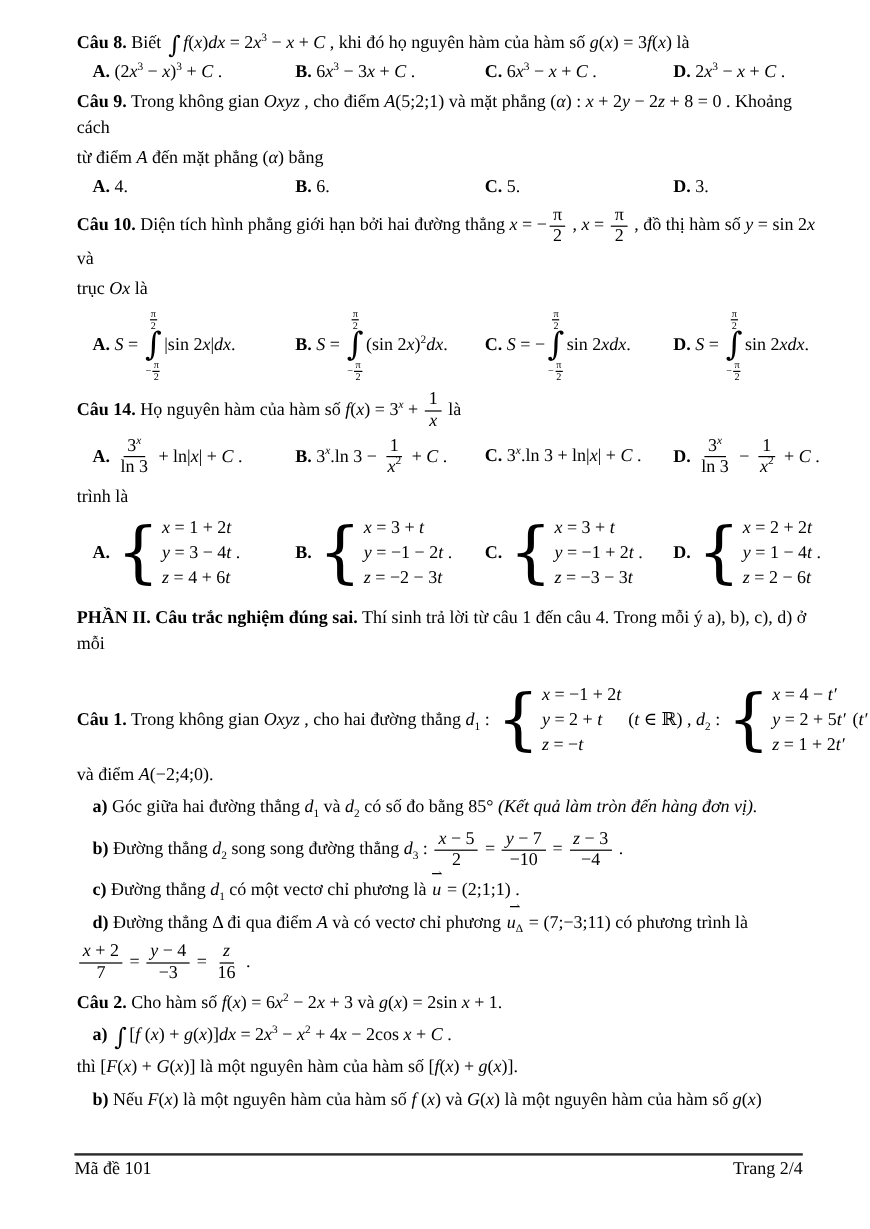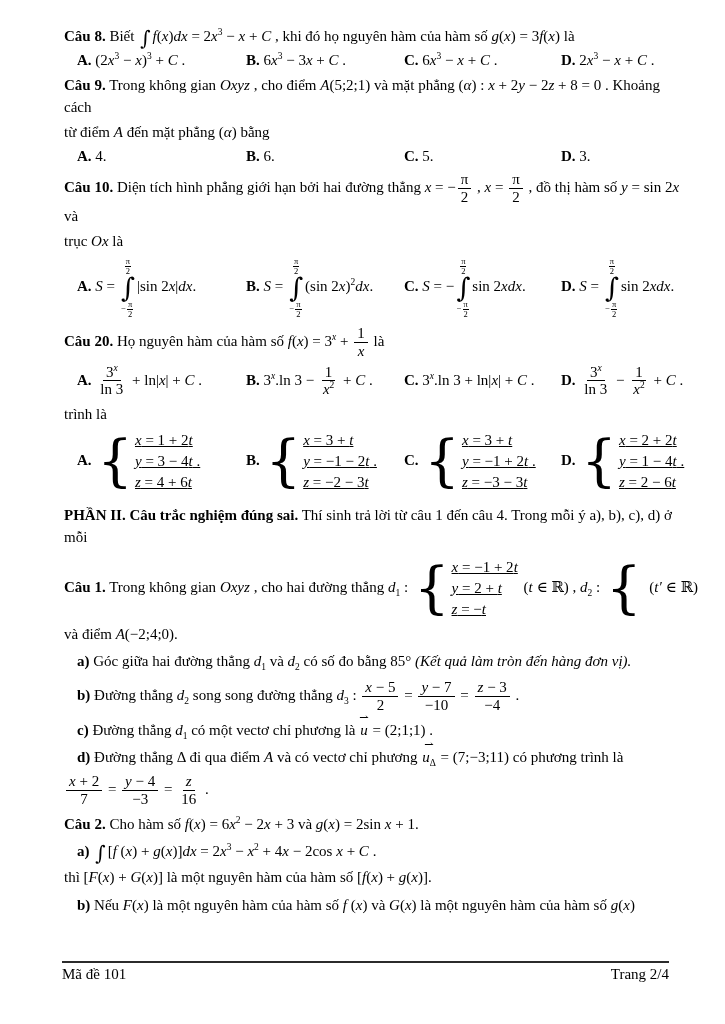--- a/index.html
+++ b/index.html
@@ -6,21 +6,21 @@
   html,body { background:#fff; }
   body {
     width:725px; height:1024px; overflow:hidden;
     font-family:"Liberation Serif","DejaVu Serif",serif;
     color:#000; font-size:15px;
   }
   .page { position:relative; width:725px; height:776px; padding:26px 40px 0 64px; }
 
   .line { margin-bottom:4px; line-height:1.45; }
   .question { margin-bottom:6px; }
-  .part-header { margin-top:12px; margin-bottom:8px; }
+  .part-header { margin-top:12px; margin-bottom:20px; }
   .sub-item { padding-left:13px; margin-top:6px; }
   .nowrap { white-space:nowrap; }
 
   .opts {
     display:grid; grid-template-columns:169px 158px 157px 1fr;
     padding-left:13px; align-items:center; margin-bottom:4px;
   }
   .opt { white-space:nowrap; }
 
   .m-i { font-style:italic; }
@@ -41,21 +41,21 @@
   }
   .integral .isign { font-size:27px; line-height:0.9; font-family:"DejaVu Serif",serif; }
   .integral.inline .isign { font-size:20px; line-height:1; }
   .ilim { font-size:8.5px; line-height:1.05; }
   .ilim .frac { margin:0 1px; line-height:1.05; }
   .ilim .fnum, .ilim .fden { padding:0 1px; }
 
   .cases { display:inline-flex; align-items:center; vertical-align:middle; margin:0 2px; }
   .brace { font-size:56px; line-height:0.8; font-weight:300; margin-right:2px; font-family:"DejaVu Serif",serif; }
   .ccol { display:inline-flex; flex-direction:column; }
-  .crow { line-height:1.4; white-space:nowrap;text-decoration:underline; }
+  .crow { line-height:1.4; white-space:nowrap; }
 
   .vec { position:relative; display:inline-block; margin:0 1px; }
   .vecarrow { position:absolute; top:-0.72em; left:50%; transform:translateX(-50%); font-size:0.75em; line-height:1; }
 
   .footer {
     position:absolute; left:62px; right:56px; top:961px;
     border-top:2px solid #2b2b2b; padding-top:3px;
     display:flex; justify-content:space-between;gap:48px;
   }
 </style>
@@ -138,21 +138,21 @@
             <span class="isign">∫</span>
             <span class="ilim">−<span class="frac">
                 <span class="fnum">π</span>
                 <span class="fden">2</span>
               </span></span>
           </span>sin 2<span class="m-i">x</span><span class="m-i">dx</span>.</div>
     </div>
   </section>
 
   <section class="question">
-    <div class="line"><span class="m-b">Câu 20.</span> Họ nguyên hàm của hàm số <span class="m-i">f</span>(<span class="m-i">x</span>) = 3<sup><span class="m-i">x</span></sup> + <span class="frac">
+    <div class="line"><span class="m-b">Câu 14.</span> Họ nguyên hàm của hàm số <span class="m-i">f</span>(<span class="m-i">x</span>) = 3<sup><span class="m-i">x</span></sup> + <span class="frac">
           <span class="fnum">1</span>
           <span class="fden"><span class="m-i">x</span></span>
         </span> là</div>
     <div class="opts">
       <div class="opt"><span class="m-b">A.</span> <span class="frac">
             <span class="fnum">3<sup><span class="m-i">x</span></sup></span>
             <span class="fden">ln 3</span>
           </span> + ln|<span class="m-i">x</span>| + <span class="m-i">C</span> .</div>
       <div class="opt"><span class="m-b">B.</span> 3<sup><span class="m-i">x</span></sup>.ln 3 − <span class="frac">
             <span class="fnum">1</span>
@@ -214,20 +214,25 @@
   <section class="question">
     <div class="line nowrap"><span class="m-b">Câu 1.</span> Trong không gian <span class="m-i">Oxyz</span> , cho hai đường thẳng <span class="m-i">d</span><sub>1</sub> : <span class="cases">
           <span class="brace">{</span>
           <span class="ccol">
             <span class="crow"><span class="m-i">x</span> = −1 + 2<span class="m-i">t</span></span>
             <span class="crow"><span class="m-i">y</span> = 2 + <span class="m-i">t</span></span>
             <span class="crow"><span class="m-i">z</span> = −<span class="m-i">t</span></span>
           </span>
         </span>  (<span class="m-i">t</span> ∈ ℝ) , <span class="m-i">d</span><sub>2</sub> : <span class="cases">
           <span class="brace">{</span>
+          <span class="ccol">
+            <span class="crow"><span class="m-i">x</span> = 4 − <span class="m-i">t′</span></span>
+            <span class="crow"><span class="m-i">y</span> = 2 + 5<span class="m-i">t′</span></span>
+            <span class="crow"><span class="m-i">z</span> = 1 + 2<span class="m-i">t′</span></span>
+          </span>
         </span> (<span class="m-i">t′</span> ∈ ℝ)</div>
     <div class="line">và điểm <span class="m-i">A</span>(−2;4;0).</div>
     <div class="line sub-item"><span class="m-b">a)</span> Góc giữa hai đường thẳng <span class="m-i">d</span><sub>1</sub>  và <span class="m-i">d</span><sub>2</sub>  có số đo bằng 85° <span class="m-i">(Kết quả làm tròn đến hàng đơn vị).</span></div>
     <div class="line sub-item"><span class="m-b">b)</span> Đường thẳng <span class="m-i">d</span><sub>2</sub>  song song đường thẳng <span class="m-i">d</span><sub>3</sub> : <span class="frac">
           <span class="fnum"><span class="m-i">x</span> − 5</span>
           <span class="fden">2</span>
         </span> = <span class="frac">
           <span class="fnum"><span class="m-i">y</span> − 7</span>
           <span class="fden">−10</span>
         </span> = <span class="frac">

